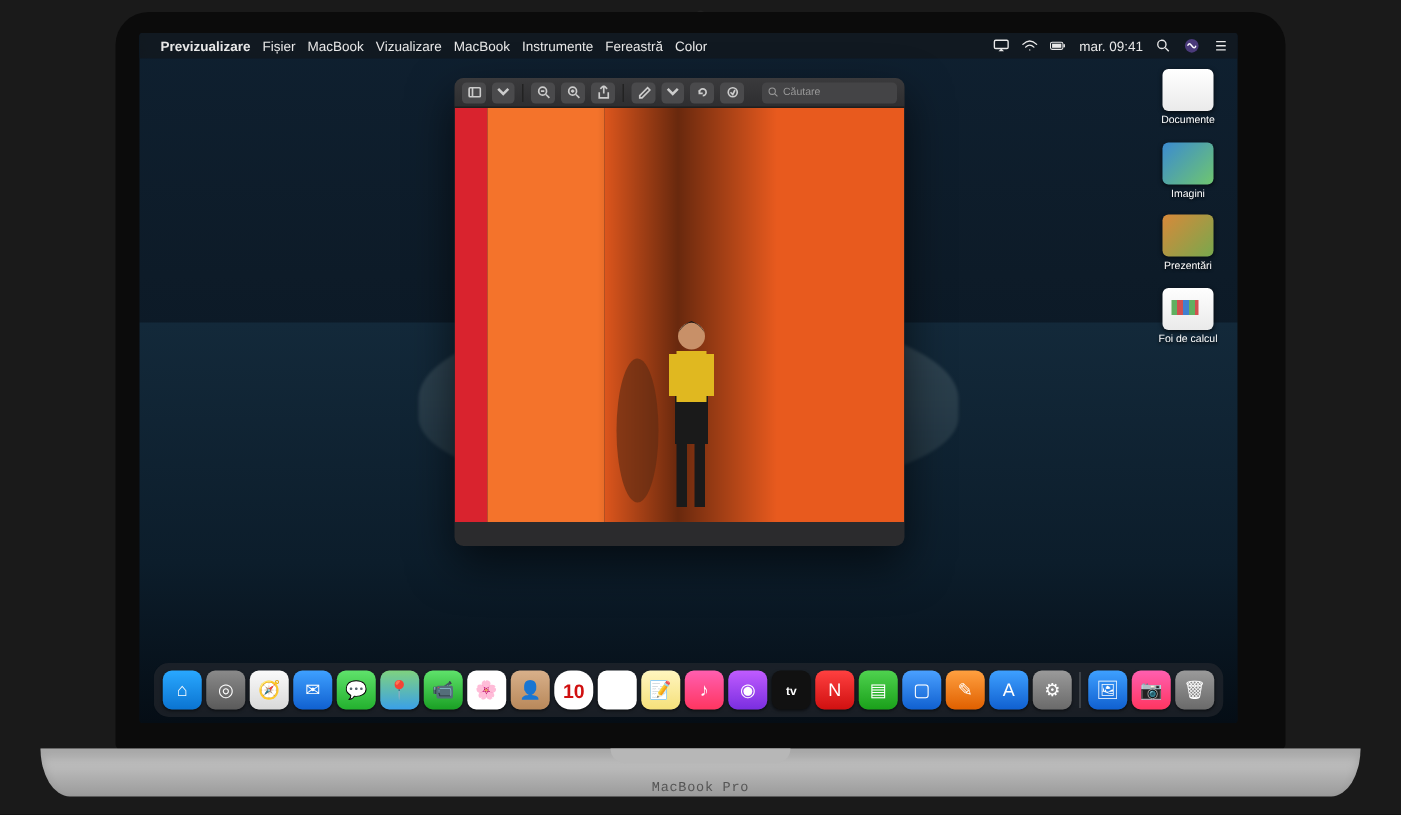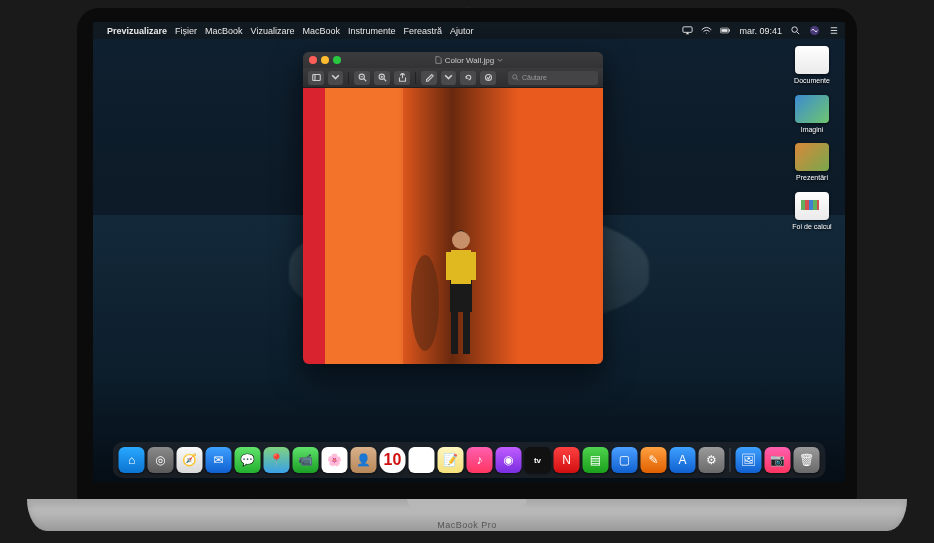--- a/index.html
+++ b/index.html
@@ -19,21 +19,21 @@
       width: 900px;
       height: 543px;
     }
     .screen-bezel {
       position: absolute;
       top: 8px; left: 50%;
       transform: translateX(-50%);
       width: 780px; height: 492px;
       background: #0b0b0b;
       border-radius: 22px 22px 4px 4px;
-      padding: 14px 12px 18px 16px;
+      padding: 14px 32px 18px 16px;
     }
     .screen {
       width: 100%; height: 100%;
       background: linear-gradient(180deg,#0f2030 0%, #0d1b28 35%, #0a1724 68%, #060f18 100%);
       position: relative;
       overflow: hidden;
       border-radius: 2px;
     }
     .island {
       position:absolute;
@@ -49,20 +49,21 @@
       position:absolute; bottom:0; left:0; right:0; height:58%;
       background:linear-gradient(180deg,#13293a 0%, #0c1d2b 60%, #050d15 100%);
     }
     .camera { position:absolute; top:7px; left:50%; transform:translateX(-50%); width:6px; height:6px; border-radius:50%; background:#222; }
     .hinge {
       position:absolute; bottom:12px; left:50%; transform:translateX(-50%);
       width:880px; height:32px;
       background:linear-gradient(180deg,#cfcfcf,#9a9a9a);
       border-radius: 0 0 22px 22px / 0 0 36px 36px;
       box-shadow: inset 0 6px 8px rgba(0,0,0,.2);
+      font-family: Liberation Mono, monospace;
     }
     .hinge::before{
       content:"";
       position:absolute; top:0; left:50%; transform:translateX(-50%);
       width:120px; height:10px;
       background:#b7b7b7;
       border-radius: 0 0 12px 12px;
     }
     .laptop-label{
       position:absolute; bottom:1px; left:50%; transform:translateX(-50%);
@@ -151,21 +152,21 @@
       <div class="menubar">
         <div class="left">
           <span class="apple-logo"></span>
           <span class="menu-item app-name">Previzualizare</span>
           <span class="menu-item">Fișier</span>
           <span class="menu-item">MacBook</span>
           <span class="menu-item">Vizualizare</span>
           <span class="menu-item">MacBook</span>
           <span class="menu-item">Instrumente</span>
           <span class="menu-item">Fereastră</span>
-          <span class="menu-item">Ajutor</span>
+          <span class="menu-item">Color</span>
         </div>
         <div class="right">
           <span class="status-icon">
               <svg viewBox="0 0 12 12">
                 <rect x="1" y="2" width="10" height="6" rx="1" fill="none" stroke="#e8e8e8"></rect>
                 <path d="M4 10 L6 8 L8 10 Z" fill="#e8e8e8"></path>
               </svg>
             </span>
           <span class="status-icon">
               <svg viewBox="0 0 12 12">
@@ -215,36 +216,20 @@
           <div class="stack-icon pres"></div>
           <div class="stack-label">Prezentări</div>
         </div>
         <div class="stack">
           <div class="stack-icon sheet"></div>
           <div class="stack-label">Foi de calcul</div>
         </div>
       </div>
 
       <div class="preview-win">
-        <div class="titlebar">
-          <div class="traffic">
-            <div class="tdot r"></div>
-            <div class="tdot y"></div>
-            <div class="tdot g"></div>
-          </div>
-          <div class="wtitle">
-            <svg viewBox="0 0 10 12">
-                <path d="M1 1 H6 L9 4 V11 H1 Z" fill="none" stroke="#aaa" stroke-width="1"></path>
-              </svg>
-            <span>Color Wall.jpg</span>
-            <svg viewBox="0 0 8 6" style="width:6px;height:5px;">
-                <path d="M1 1 L4 4 L7 1" fill="none" stroke="#aaa"></path>
-              </svg>
-          </div>
-        </div>
         <div class="toolbar">
           <div class="tbtn">
               <svg viewBox="0 0 12 12">
                 <rect x="1" y="2" width="10" height="8" rx="1"></rect>
                 <line x1="4" y1="2" x2="4" y2="10"></line>
               </svg>
             </div>
           <div class="tbtn" style="min-width:10px;">
               <svg viewBox="0 0 8 6">
                 <path d="M1 1 L4 4 L7 1"></path>
@@ -335,21 +320,21 @@
       <div class="dock" id="dock">
           <div class="app" style="background: linear-gradient(rgb(41, 168, 255), rgb(11, 116, 209)); color: rgb(255, 255, 255);">⌂</div>
           <div class="app" style="background: linear-gradient(rgb(138, 138, 138), rgb(90, 90, 90)); color: rgb(255, 255, 255);">◎</div>
           <div class="app" style="background: linear-gradient(rgb(250, 250, 250), rgb(217, 217, 217)); color: rgb(255, 255, 255);">🧭</div>
           <div class="app" style="background: linear-gradient(rgb(62, 160, 255), rgb(16, 96, 208)); color: rgb(255, 255, 255);">✉</div>
           <div class="app" style="background: linear-gradient(rgb(95, 226, 107), rgb(35, 177, 46)); color: rgb(255, 255, 255);">💬</div>
           <div class="app" style="background: linear-gradient(rgb(127, 210, 127), rgb(58, 160, 232)); color: rgb(255, 255, 255);">📍</div>
           <div class="app" style="background: linear-gradient(rgb(95, 226, 107), rgb(26, 160, 36)); color: rgb(255, 255, 255);">📹</div>
           <div class="app" style="background: rgb(255, 255, 255); color: rgb(255, 255, 255);">🌸</div>
           <div class="app" style="background: linear-gradient(rgb(216, 176, 138), rgb(184, 136, 90)); color: rgb(255, 255, 255);">👤</div>
-          <div class="app" style="background: rgb(255, 255, 255); color: rgb(208, 16, 16); font-weight: 700; font-size: 16px; border-radius: 11px;">10</div>
+          <div class="app" style="background: rgb(255, 255, 255); color: rgb(208, 16, 16); font-weight: 700; font-size: 13px; border-radius: 11px;">10</div>
           <div class="app" style="background: rgb(255, 255, 255); color: rgb(255, 255, 255);">☑</div>
           <div class="app" style="background: linear-gradient(rgb(255, 246, 192), rgb(245, 224, 122)); color: rgb(255, 255, 255);">📝</div>
           <div class="app" style="background: linear-gradient(rgb(255, 95, 176), rgb(255, 53, 96)); color: rgb(255, 255, 255);">♪</div>
           <div class="app" style="background: linear-gradient(rgb(192, 92, 255), rgb(122, 46, 224)); color: rgb(255, 255, 255);">◉</div>
           <div class="app" style="background: rgb(17, 17, 17); color: rgb(255, 255, 255); font-size: 8px; font-weight: 600;">tv</div>
           <div class="app" style="background: linear-gradient(rgb(255, 64, 64), rgb(208, 16, 16)); color: rgb(255, 255, 255);">N</div>
           <div class="app" style="background: linear-gradient(rgb(79, 210, 79), rgb(26, 160, 26)); color: rgb(255, 255, 255);">▤</div>
           <div class="app" style="background: linear-gradient(rgb(74, 160, 255), rgb(16, 96, 208)); color: rgb(255, 255, 255);">▢</div>
           <div class="app" style="background: linear-gradient(rgb(255, 160, 64), rgb(224, 96, 0)); color: rgb(255, 255, 255);">✎</div>
           <div class="app" style="background: linear-gradient(rgb(62, 160, 255), rgb(16, 96, 208)); color: rgb(255, 255, 255);">A</div>

